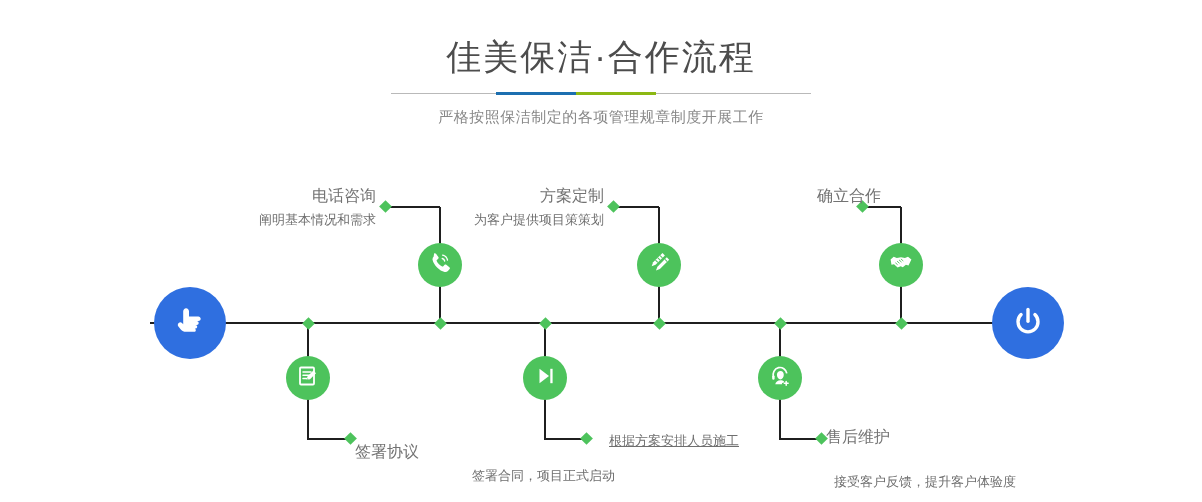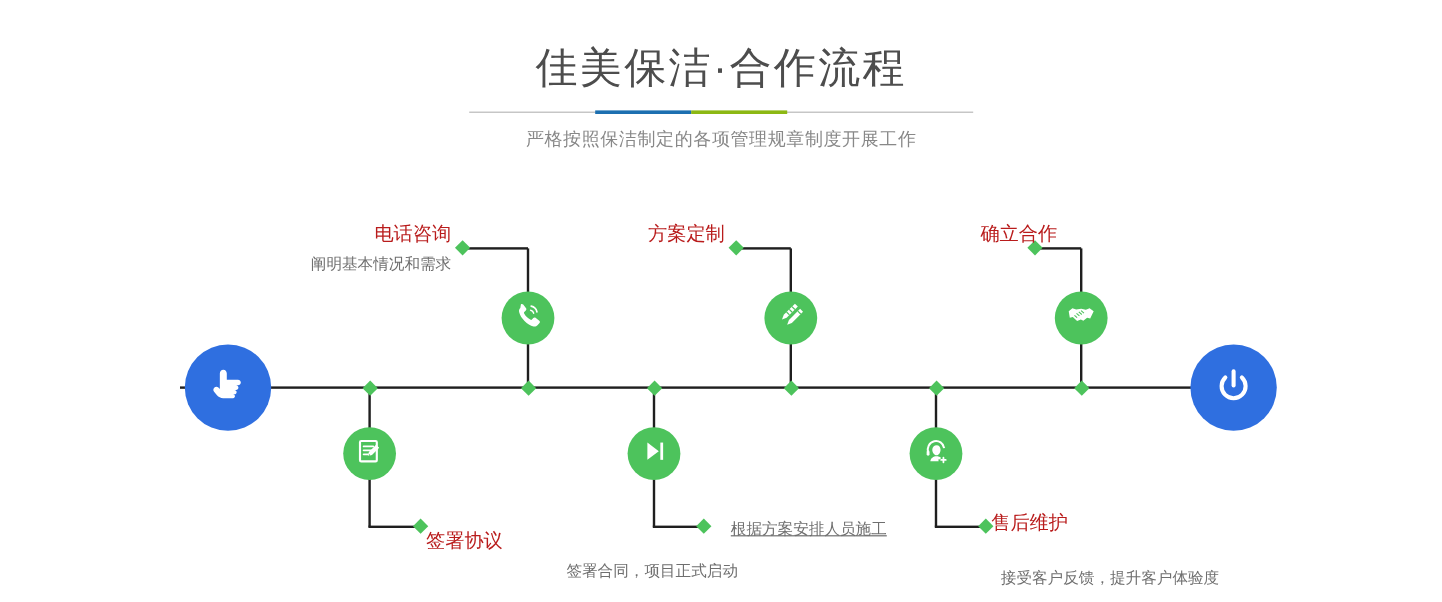--- a/index.html
+++ b/index.html
@@ -136,21 +136,21 @@
   }
   .diamond.axis-node { margin-left: -4.5px; margin-top: -4.5px; }
 
   .label-block {
     position: absolute;
     z-index: 5;
   }
   .label-block .l-title {
     font-size: 16px;
     line-height: 20px;
-    color: #b91c1c;
+    color: #737373;
     white-space: nowrap;
   }
   .label-block .l-desc {
     font-size: 13px;
     line-height: 19px;
     color: #6f6f6f;
     white-space: nowrap;
     margin-top: 4px;
   }
   .label-block.above { text-align: right; }
@@ -243,20 +243,21 @@
             <line x1="8.4" y1="10.2" x2="11.8" y2="10.2" stroke="#4dc35c" stroke-width="1"></line>
             <line x1="8.4" y1="13.4" x2="11.8" y2="13.4" stroke="#4dc35c" stroke-width="1"></line>
             <path fill="#ffffff" d="M14.5 3.5h3.4v13.2l-1.7 3.8-1.7-3.8V3.5z"></path>
             <line x1="14.5" y1="6.2" x2="17.9" y2="6.2" stroke="#4dc35c" stroke-width="1"></line>
           </g>
         </svg>
       </span>
     </div>
     <div class="label-block above" style="left:379px; top:186px; width:225px;">
       <div class="l-title">方案定制</div>
+      <div class="l-desc">为客户提供项目策策划</div>
     </div>
 
     <div class="diamond axis-node" style="left:545px; top:323px; background:#4dc35c"></div>
     <div class="vline" style="left:544px; top:323px; height:116px;"></div>
     <div class="hline" style="left:544px; top:438px; width:42px;"></div>
     <div class="diamond" style="left:582px; top:434px; background:#4dc35c"></div>
     <div class="node-icon" style="left:523px; top:356px; background:#4dc35c">
       <span>
         <svg width="26" height="26" viewBox="0 0 26 26">
           <path fill="#ffffff" d="M7.5 5.8L17 13 7.5 20.2V5.8z"></path>

